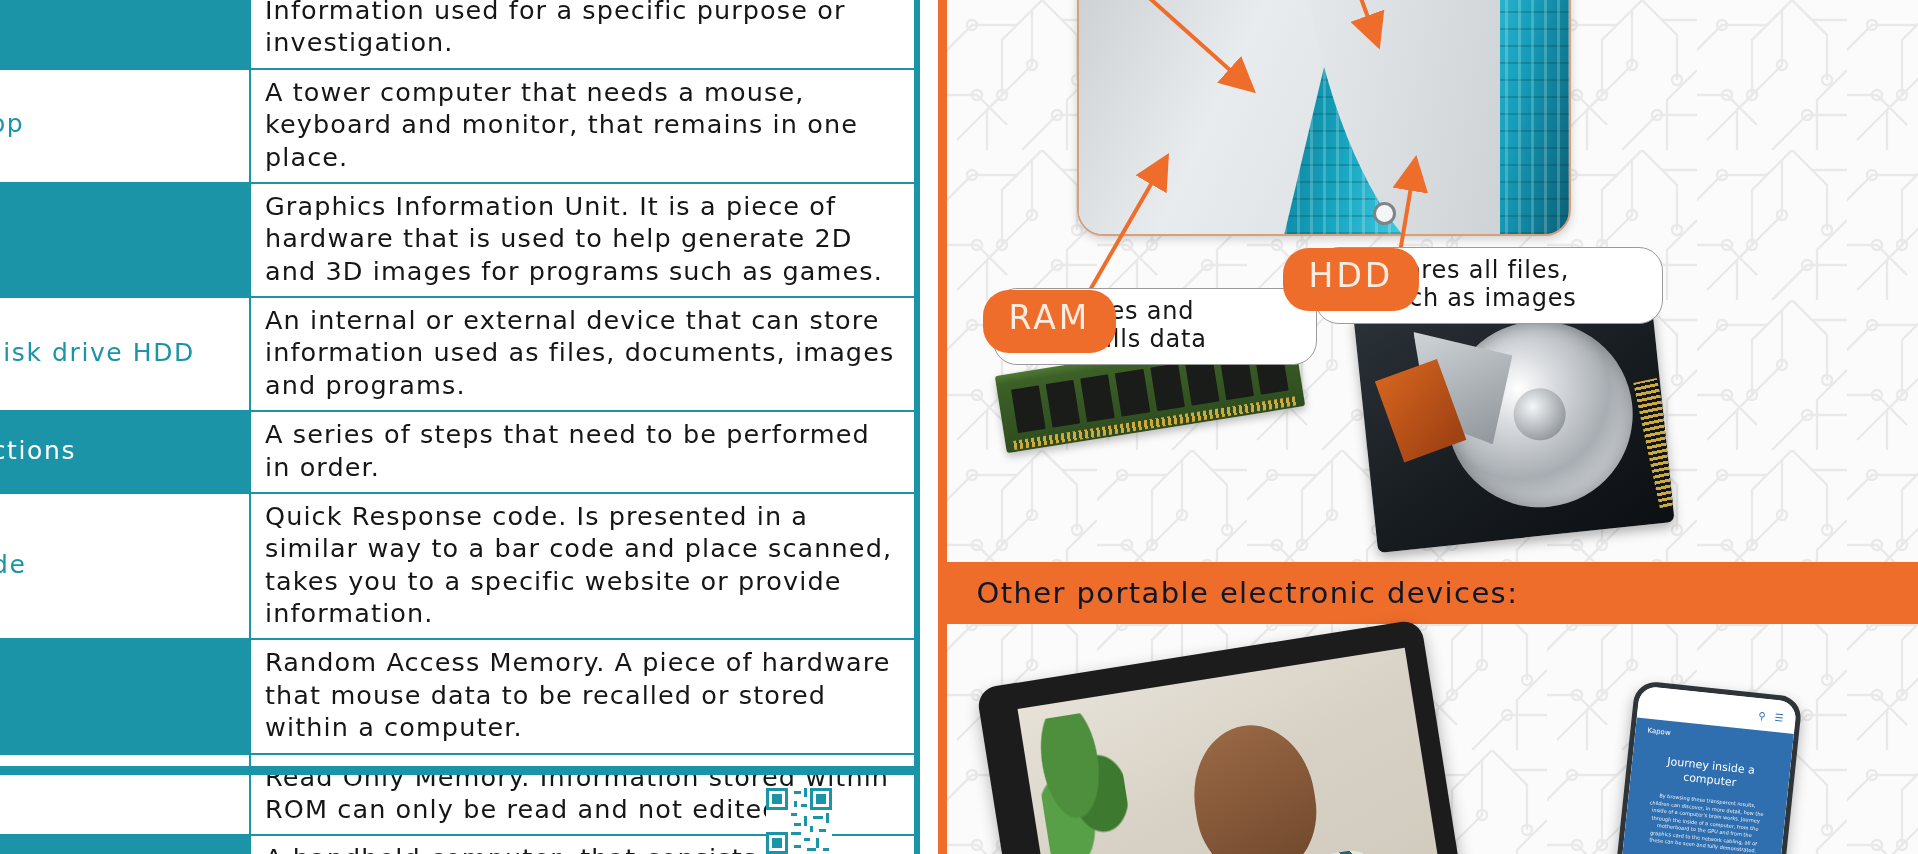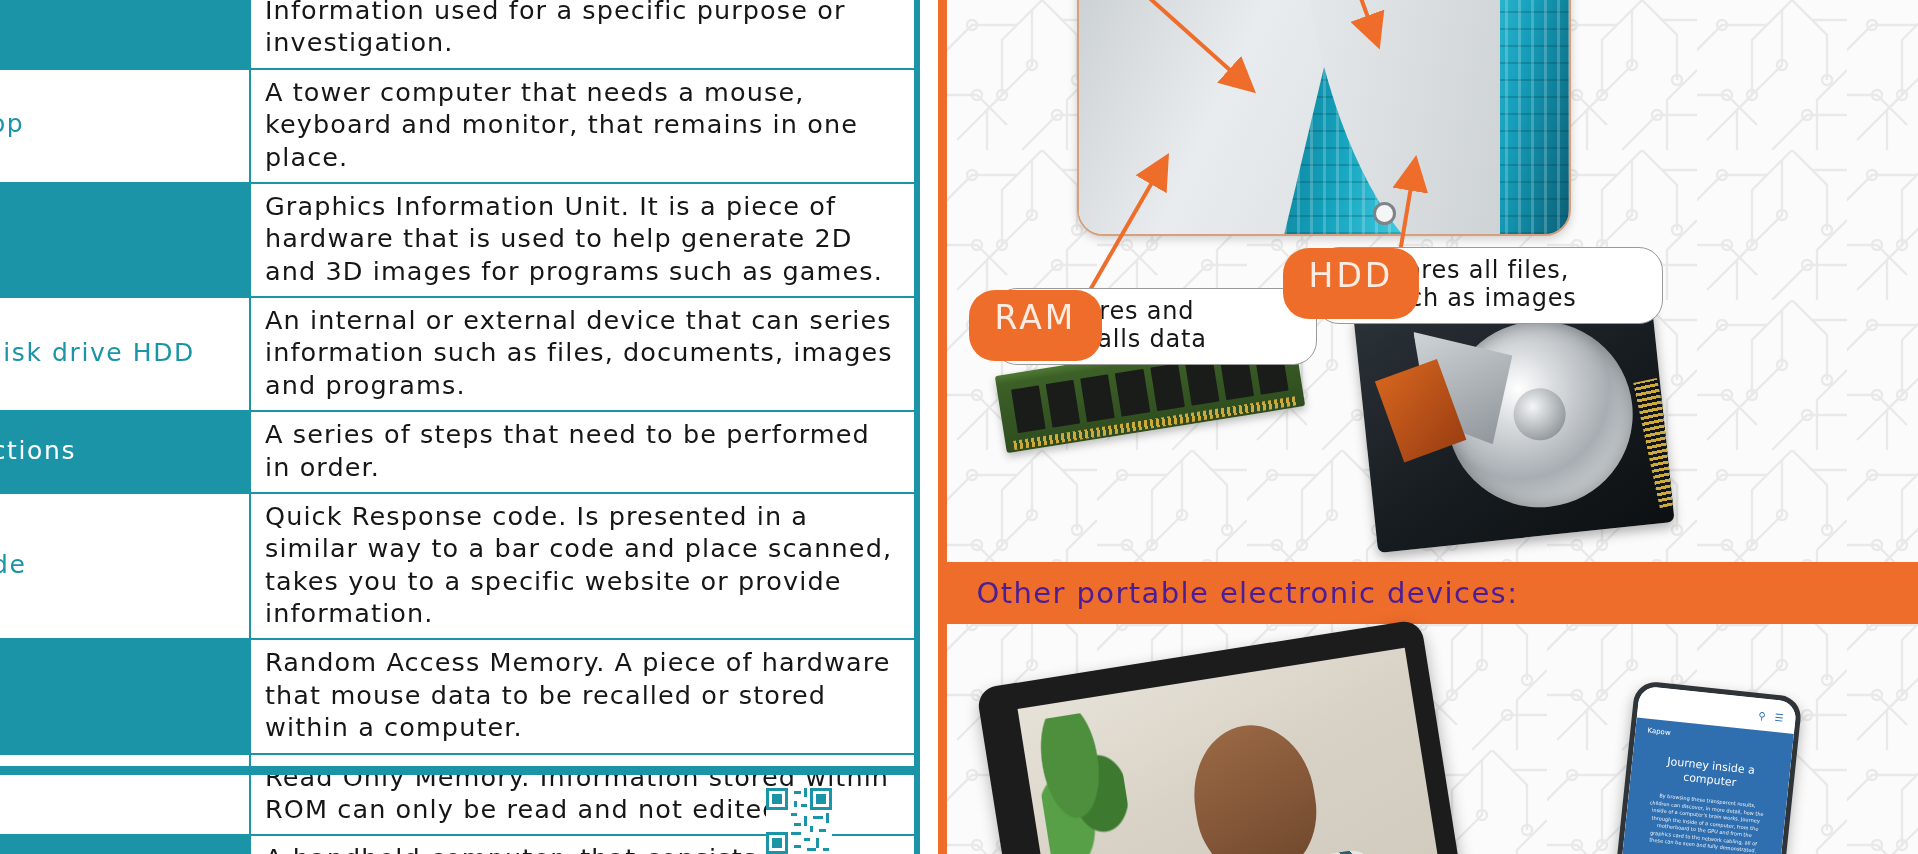--- a/index.html
+++ b/index.html
@@ -137,21 +137,21 @@
   .arrow{position:absolute;pointer-events:none;}
 
   
   .pill{
     position:absolute;
     background:#ef6d2b;
     color:#fdece2;
     border-radius:26px;
     font-size:33px;
     letter-spacing:3px;
-    padding:8px 26px 24px 26px;
+    padding:8px 26px 16px 26px;
     font-family:"DejaVu Sans",sans-serif;
     z-index:6;
   }
   .callout{
     position:absolute;
     background:#ffffff;
     border:1.6px solid #9a9a9a;
     border-radius:24px;
     color:#161616;
     font-size:24px;
@@ -221,21 +221,21 @@
     transform:rotate(-6deg);
   }
 
   
   .banner{
     position:absolute;
     left:0;right:0;top:562px;height:62px;
     background:#ef6d2b;
     display:flex;align-items:center;
     padding-left:30px;
-    color:#4c1d95;
+    color:#0f172a;
     font-size:29px;
     letter-spacing:1.4px;
     font-family:"DejaVu Sans",sans-serif;
     box-sizing:border-box;
   }
 
   
   .tablet{
     position:absolute;
     left:52px;top:652px;
@@ -337,21 +337,21 @@
             <tr>
               <td class="term">Desktop</td>
               <td class="desc">A tower computer that needs a mouse, keyboard and monitor, that remains in one place.</td>
             </tr>
             <tr class="shade">
               <td class="term">GPU</td>
               <td class="desc">Graphics Information Unit. It is a piece of hardware that is used to help generate 2D and 3D images for programs such as games.</td>
             </tr>
             <tr>
               <td class="term">Hard disk drive HDD</td>
-              <td class="desc">An internal or external device that can series information such as files, documents, images and programs.</td>
+              <td class="desc">An internal or external device that can store information used as files, documents, images and programs.</td>
             </tr>
             <tr class="shade">
               <td class="term">Instructions</td>
               <td class="desc">A series of steps that need to be performed in order.</td>
             </tr>
             <tr>
               <td class="term">QR code</td>
               <td class="desc">Quick Response code. Is presented in a similar way to a bar code and place scanned, takes you to a specific website or provide information.</td>
             </tr>
             <tr class="shade">
@@ -454,21 +454,21 @@
       <line x1="160" y1="-40" x2="303" y2="88" stroke="#ef6d2b" stroke-width="4" marker-end="url(#ah)"></line>
       <line x1="400" y1="-40" x2="430" y2="42" stroke="#ef6d2b" stroke-width="4" marker-end="url(#ah)"></line>
       <line x1="120" y1="330" x2="218" y2="160" stroke="#ef6d2b" stroke-width="4" marker-end="url(#ah)"></line>
       <line x1="440" y1="330" x2="468" y2="163" stroke="#ef6d2b" stroke-width="4" marker-end="url(#ah)"></line>
     </svg>
 
     <div class="callout" style="left:46px;top:288px;width:240px;">
       <div>Stores and</div>
       <div>recalls data</div>
     </div>
-    <div class="pill" style="left:22px;top:290px;">RAM</div>
+    <div class="pill" style="left:36px;top:290px;">RAM</div>
 
     <div class="callout" style="left:368px;top:247px;width:264px;">
       <div>Stores all files,</div>
       <div>such as images</div>
     </div>
     <div class="pill" style="left:336px;top:248px;">HDD</div>
 
     <div class="ram-stick">
       <div class="chips">
         <i></i>

